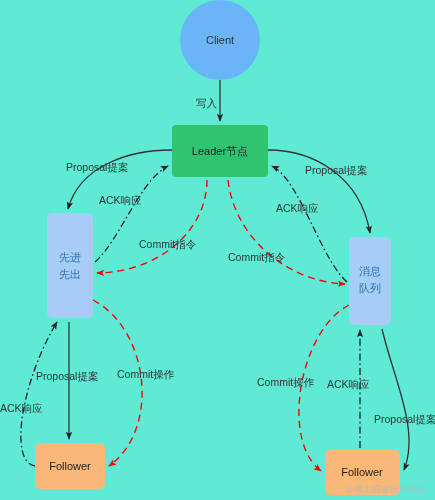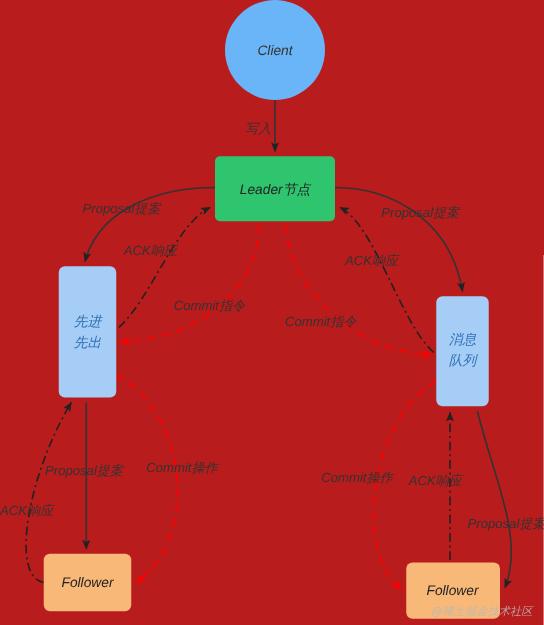--- a/index.html
+++ b/index.html
@@ -7,23 +7,22 @@
     padding: 0;
     background: #ffffff;
   }
   body {
     font-family: "Liberation Sans", "DejaVu Sans", sans-serif;
   }
   #canvas {
     position: relative;
     width: 435px;
     height: 500px;
-    background: #b91c1c;
+    background: #5eead4;
     overflow: hidden;
-    font-style: italic;
   }
   #diagram-svg {
     position: absolute;
     left: 0;
     top: 0;
     width: 435px;
     height: 500px;
   }
   .node-label {
     font-size: 11px;

